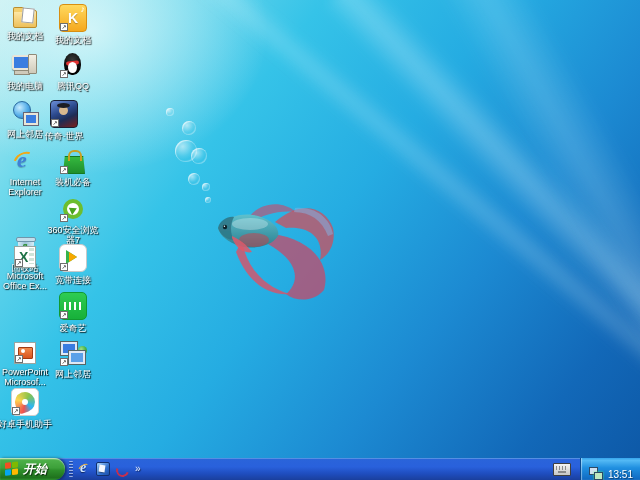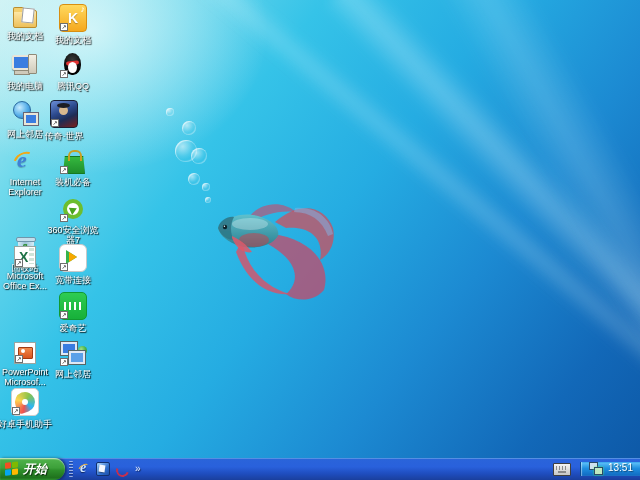--- a/index.html
+++ b/index.html
@@ -137,21 +137,21 @@
   .ql-ie::after{content:"";position:absolute;left:1px;top:2px;width:12px;height:10px;border:1.5px solid transparent;border-top-color:#f5b83d;border-radius:50%;transform:rotate(-28deg);}
   .ql-sd{background:linear-gradient(135deg,#a8d4f8,#2f6fd0 60%,#1d4fa8);border:1px solid #12306e;border-radius:2px;width:12px;height:12px;}
   .ql-sd::before{content:"";position:absolute;left:2px;top:2px;width:6px;height:7px;background:#f4f8ff;transform:rotate(8deg);box-shadow:0 1px 1px rgba(0,0,0,.4);}
   .ql-mp::before{content:"";position:absolute;left:2px;top:2px;width:9px;height:9px;border:2.5px solid transparent;border-bottom-color:#c23050;border-left-color:#c23050;border-radius:50%;transform:rotate(-25deg);}
   .ql-chevron{color:#e6eeff;font-size:10px;line-height:10px;padding:0 2px;cursor:pointer;text-shadow:1px 1px 1px rgba(0,0,0,.5);}
   .tb-space{flex:1;}
   .lang{width:16px;height:11px;background:linear-gradient(#f4f4f4,#c6c6c6);border:1px solid #3f3f3f;border-radius:1px;position:relative;margin-right:9px;cursor:pointer;}
   .lang::before{content:"";position:absolute;left:2px;top:2px;right:2px;height:4px;background:repeating-linear-gradient(90deg,#8a8a8a 0 1px,transparent 1px 3px);}
   .lang::after{content:"";position:absolute;left:4px;bottom:2px;width:8px;height:2px;background:#8a8a8a;}
   .tray{
-    height:14px;display:flex;align-items:flex-start;gap:5px;padding:0 7px 0 8px;
+    height:22px;display:flex;align-items:flex-end;gap:5px;padding:0 7px 0 8px;
     background:linear-gradient(to bottom,#2aa0ec 0%,#55baf5 10%,#1f8fe0 45%,#0f68c0 100%);
     border-left:1px solid #0a4a90;box-shadow:inset 1px 0 1px rgba(255,255,255,.45);
   }
   .tray-net{width:14px;height:13px;position:relative;cursor:pointer;}
   .tray-net::before{content:"";position:absolute;left:0;top:0;width:7px;height:6px;background:#cfe0f0;border:1px solid #2d4a66;}
   .tray-net::after{content:"";position:absolute;left:5px;top:5px;width:7px;height:6px;background:#bfe8c0;border:1px solid #2d4a66;box-shadow:0 0 2px #5f5;}
   .clock{font-size:10px;color:#fff;text-shadow:1px 1px 1px rgba(0,0,0,.45);cursor:default;}
 </style>
 </head>
 <body>

